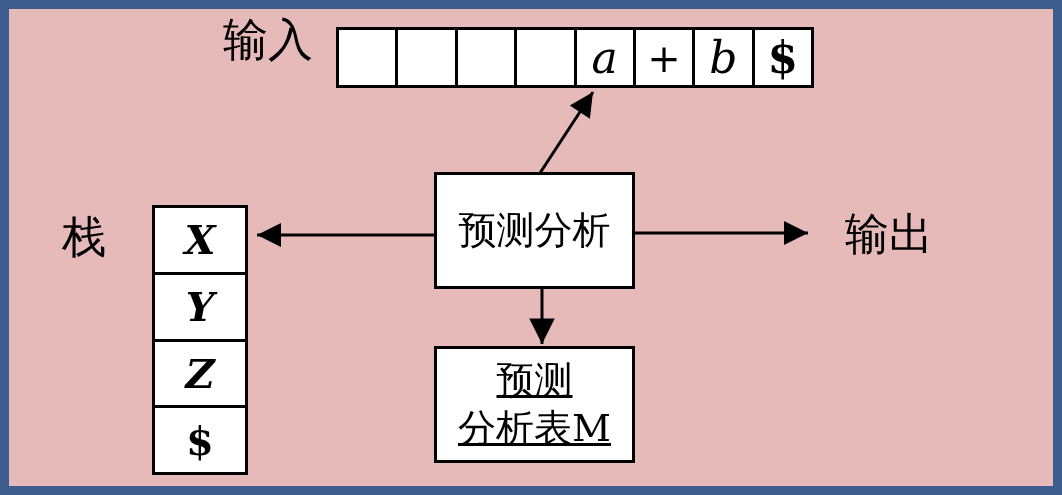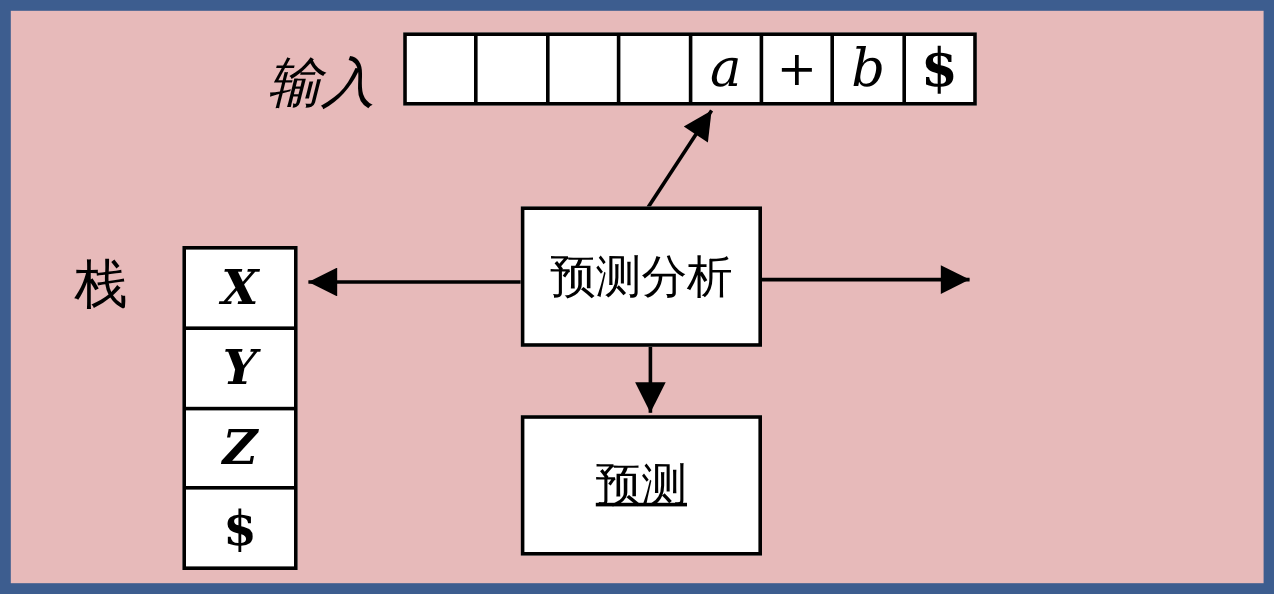--- a/index.html
+++ b/index.html
@@ -126,21 +126,21 @@
       <marker id="ah2" viewBox="0 0 10 10" refX="10" refY="5" markerWidth="9.5" markerHeight="8.5" orient="auto" markerUnits="strokeWidth">
         <path d="M0,0 L10,5 L0,10 z" fill="#000000"></path>
       </marker>
     </defs>
     <line x1="540" y1="173" x2="593" y2="92" stroke="#000000" stroke-width="3" marker-end="url(#ah)"></line>
     <line x1="434" y1="235" x2="257" y2="235" stroke="#000000" stroke-width="3" marker-end="url(#ah)"></line>
     <line x1="635" y1="233" x2="808" y2="233" stroke="#000000" stroke-width="3" marker-end="url(#ah)"></line>
     <line x1="542" y1="289" x2="542" y2="344" stroke="#000000" stroke-width="3" marker-end="url(#ah2)"></line>
   </svg>
 
-  <div class="cjk-label" style="left:220px; top:42px; width:96px; height:54px; font-size:45px;font-style:italic;">输入</div>
+  <div class="cjk-label" style="left:220px; top:13px; width:96px; height:54px; font-size:45px;">输入</div>
 
   <div class="tape">
     <div class="tape-cell"></div>
     <div class="tape-cell"></div>
     <div class="tape-cell"></div>
     <div class="tape-cell"></div>
     <div class="tape-cell italic">a</div>
     <div class="tape-cell plus">+</div>
     <div class="tape-cell italic">b</div>
     <div class="tape-cell dollar">$</div>
@@ -154,17 +154,19 @@
     <div class="stack-cell">Z</div>
     <div class="stack-cell upright">$</div>
   </div>
 
   <div class="proc-box parser-box">
     <div>预测分析</div>
   </div>
 
   <div class="proc-box table-box">
     <div>预测</div>
+    <div>分析表M</div>
   </div>
 
+  <div class="cjk-label" style="left:834px; top:209px; width:110px; height:50px;">输出</div>
 
   <div class="frame"></div>
 </div>
 
 </body></html>

